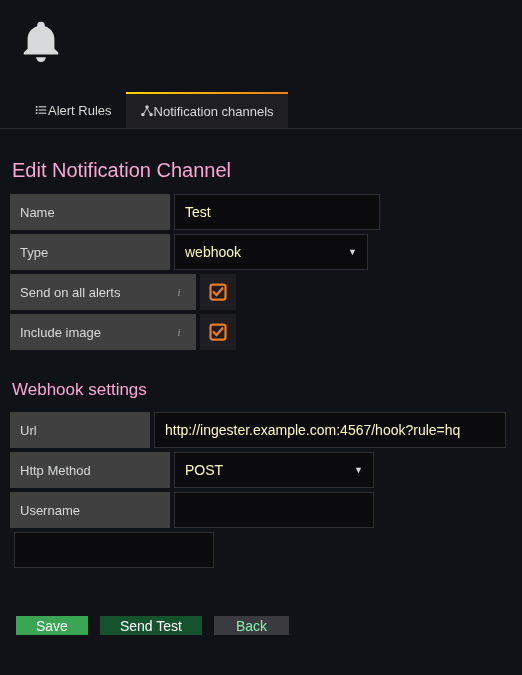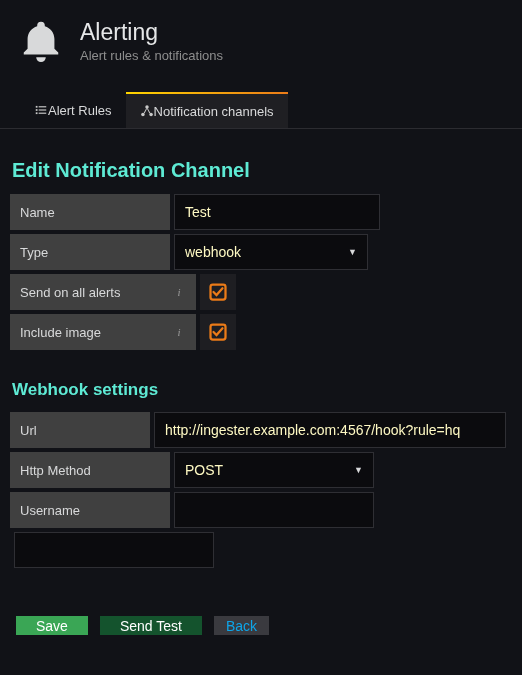--- a/index.html
+++ b/index.html
@@ -9,51 +9,47 @@
 .hdr-text{margin-left:16px}
 .hdr-title{font-size:23px;font-weight:400;color:#e6e7e8;margin:0}
 .hdr-sub{font-size:13px;color:#8e8e8e;margin-top:2px}
 .tabs{display:flex;align-items:flex-end;margin:28px 0 0 20px;height:36px}
 .tab{display:flex;align-items:center;padding:0 14px;height:36px;font-size:13px;color:#d8d9da;cursor:pointer;}
 .tab.active{border-top:2px solid #eb7b18;background:#1f1f23;position:relative}
 .tab.active::before{content:"";position:absolute;left:0;right:0;top:-2px;height:2px;background:linear-gradient(90deg,#ffd500 0%,#eb7b18 100%)}
 .tab-icon{display:inline-flex;width:14px;height:14px;color:#c9c9c9}
 .divider{height:1px;background:#2c2c31;margin:0}
 .content{padding:10px 10px 0 10px}
-.section-title{font-size:20px;font-weight:700;color:#5eead4;margin:20px 0 12px 2px}
+.section-title{font-size:20px;font-weight:400;color:#f9a8d4;margin:20px 0 12px 2px}
 .section-title.sm{font-size:17px;margin-top:30px}
 .form-row{display:flex;margin-bottom:4px}
 .lbl{display:flex;align-items:center;justify-content:space-between;background:#404040;height:36px;padding:0 10px;font-size:13px;color:#d8d9da}
 .fld-wrap{background:#0b0b0e;border:1px solid #2f2f34;height:36px;display:flex;align-items:center}
 input.fld,select.fld{background:transparent;border:0;outline:0;color:#fef9c3;font-size:14px;height:100%;width:100%;padding:0 10px;font-family:inherit}
 .sel-wrap{position:relative}
 .sel-caret{position:absolute;right:10px;top:50%;transform:translateY(-50%);pointer-events:none;color:#d8d9da;font-size:9px}
 select.fld{appearance:none;-webkit-appearance:none;padding-right:26px}
 .info-icon{width:14px;height:14px;border-radius:50%;display:inline-flex;align-items:center;justify-content:center;font-size:11px;color:#9a9a9a;font-style:italic;font-family:serif;margin-left:10px}
 .chk-box{width:36px;height:36px;background:#1e1e22;display:flex;align-items:center;justify-content:center;margin-left:4px}
 .chk{width:18px;height:18px;color:#eb7b18}
 .btn-bar{display:flex;gap:12px;margin:48px 0 0 6px}
 .btn{height:19px;padding:0 20px;font-size:14px;border:0;color:#fff;cursor:pointer;font-family:inherit}
 .btn.save{background:#3aa655}
 .btn.primary{background:#14532d}
-.btn.plain{background:#3a3a3f;color:#0ea5e9;padding:0 12px}
+.btn.plain{background:#3a3a3f;color:#86efac;padding:0 22px}
 </style>
 </head>
 <body>
 
 <div class="page-header">
   <span class="hdr-icon">
     <svg viewBox="0 0 24 24" fill="currentColor">
         <path d="M12 2a2 2 0 0 0-2 2v.3C7 5.2 5 7.9 5 11v5l-2 2v1h18v-1l-2-2v-5c0-3.1-2-5.8-5-6.7V4a2 2 0 0 0-2-2zm0 21a2.5 2.5 0 0 0 2.5-2.5h-5A2.5 2.5 0 0 0 12 23z"></path>
       </svg>
   </span>
-  <div class="hdr-text">
-    <h1 class="hdr-title">Alerting</h1>
-    <div class="hdr-sub">Alert rules &amp; notifications</div>
-  </div>
 </div>
 
 <div class="tabs">
   <div class="tab">
     <span class="tab-icon">
       <svg viewBox="0 0 24 24" fill="currentColor">
           <rect x="3" y="5" width="3" height="3"></rect>
           <rect x="8" y="5.5" width="13" height="2"></rect>
           <rect x="3" y="10.5" width="3" height="3"></rect>
           <rect x="8" y="11" width="13" height="2"></rect>

